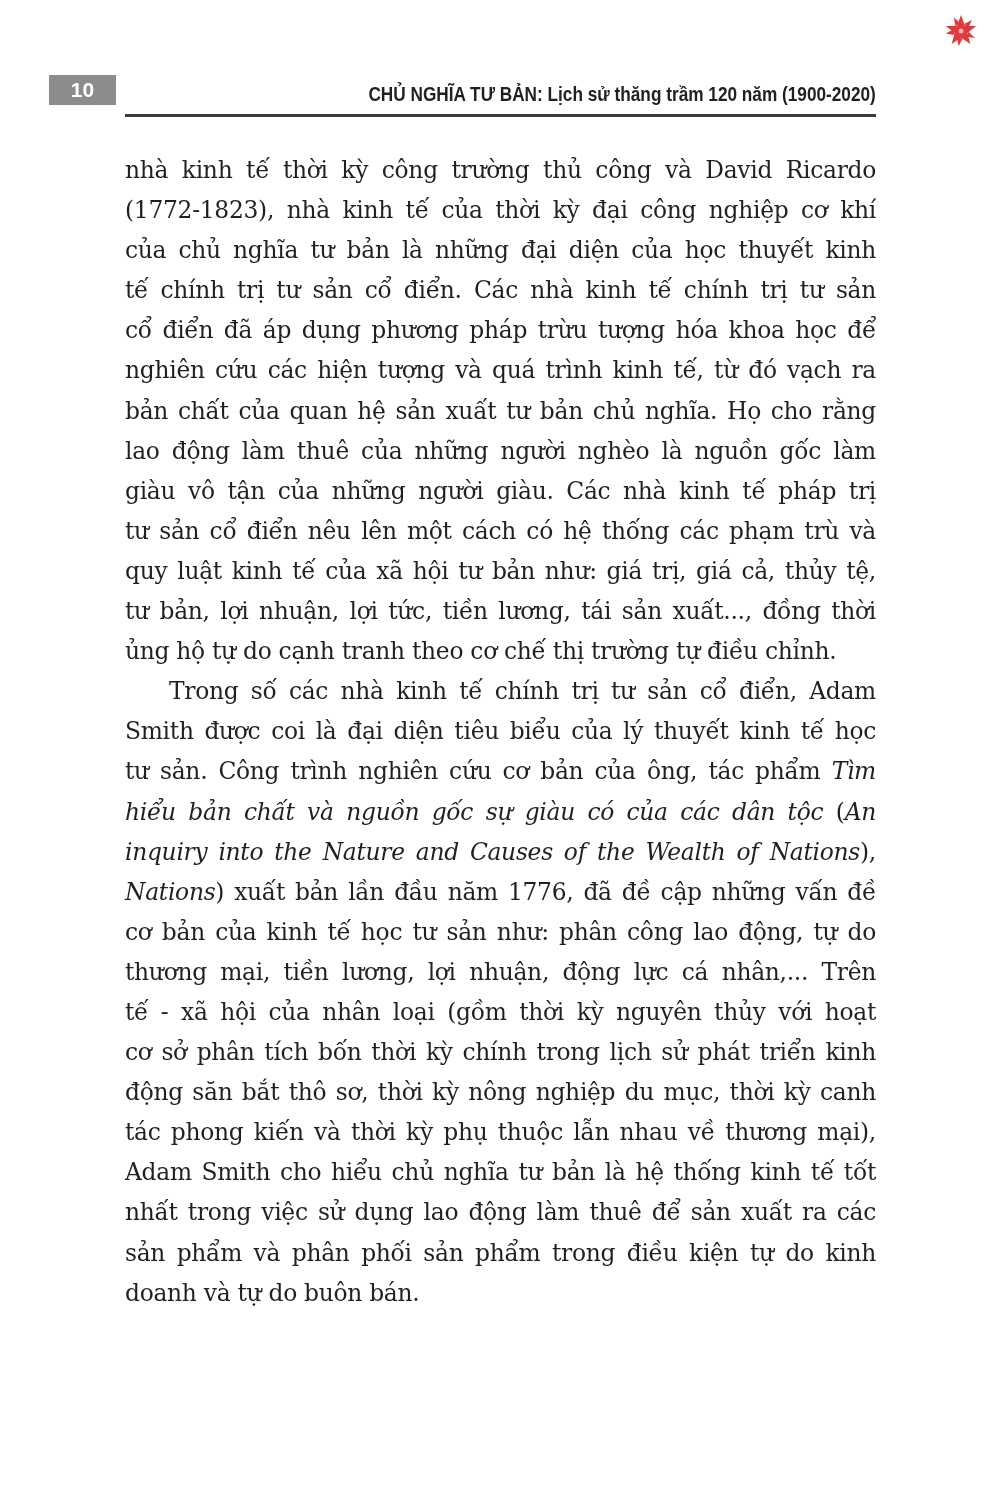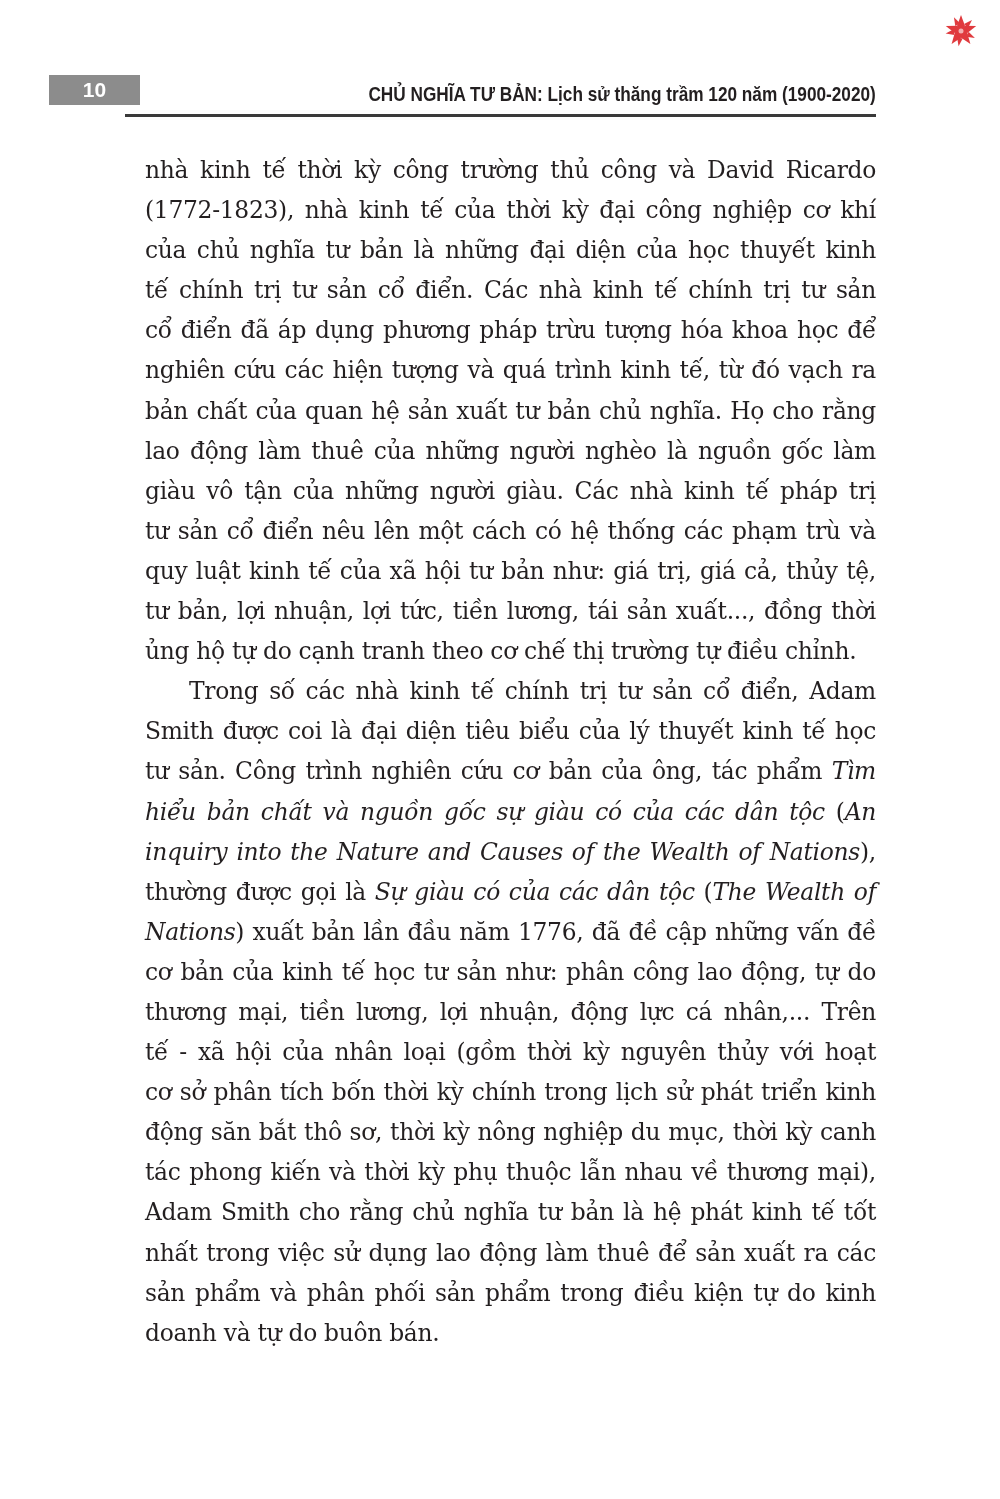--- a/index.html
+++ b/index.html
@@ -18,21 +18,21 @@
       position: absolute;
       left: 944px;
       top: 14px;
       width: 34px;
       height: 34px;
     }
     .page-number-box {
       position: absolute;
       left: 49px;
       top: 75px;
-      width: 91px;
+      width: 67px;
       height: 30px;
       background: #8c8c8c;
       color: #ffffff;
       font-family: "Liberation Sans", sans-serif;
       font-weight: bold;
       font-size: 21px;
       line-height: 30px;
       text-align: center;
     }
     .running-header {
@@ -71,21 +71,20 @@
       margin: 0;
       text-align: justify;
       text-align-last: left;
     }
     .body-text .line {
       display: block;
       text-align: justify;
       text-align-last: justify;
       white-space: nowrap;
       height: 40.1px;
-      margin-left: 20px;
     }
     .body-text .line.last {
       text-align-last: left;
     }
     .body-text .indent {
       padding-left: 44px;
     }
     em {
       font-style: italic;
     }
@@ -130,27 +129,26 @@
         <span class="line"><span>quy luật kinh tế của xã hội tư bản như: giá trị, giá cả, thủy tệ,</span></span>
         <span class="line"><span>tư bản, lợi nhuận, lợi tức, tiền lương, tái sản xuất..., đồng thời</span></span>
         <span class="line last"><span>ủng hộ tự do cạnh tranh theo cơ chế thị trường tự điều chỉnh.</span></span>
       </p>
       <p>
         <span class="line indent"><span>Trong số các nhà kinh tế chính trị tư sản cổ điển, Adam</span></span>
         <span class="line"><span>Smith được coi là đại diện tiêu biểu của lý thuyết kinh tế học</span></span>
         <span class="line"><span>tư sản. Công trình nghiên cứu cơ bản của ông, tác phẩm </span><em>Tìm</em></span>
         <span class="line"><em>hiểu bản chất và nguồn gốc sự giàu có của các dân tộc</em><span> (</span><em>An</em></span>
         <span class="line"><em>inquiry into the Nature and Causes of the Wealth of Nations</em><span>),</span></span>
-        <span class="line"><span>thường được gọi là </span><em>Sự giàu có của các dân tộc</em><span> (</span><em>The Wealth of</em></span>
         <span class="line"><em>Nations</em><span>) xuất bản lần đầu năm 1776, đã đề cập những vấn đề</span></span>
         <span class="line"><span>cơ bản của kinh tế học tư sản như: phân công lao động, tự do</span></span>
         <span class="line"><span>thương mại, tiền lương, lợi nhuận, động lực cá nhân,... Trên</span></span>
         <span class="line"><span>tế - xã hội của nhân loại (gồm thời kỳ nguyên thủy với hoạt</span></span>
         <span class="line"><span>cơ sở phân tích bốn thời kỳ chính trong lịch sử phát triển kinh</span></span>
         <span class="line"><span>động săn bắt thô sơ, thời kỳ nông nghiệp du mục, thời kỳ canh</span></span>
         <span class="line"><span>tác phong kiến và thời kỳ phụ thuộc lẫn nhau về thương mại),</span></span>
-        <span class="line"><span>Adam Smith cho rằng chủ nghĩa tư bản là hệ phát kinh tế tốt</span></span>
+        <span class="line"><span>Adam Smith cho hiểu chủ nghĩa tư bản là hệ thống kinh tế tốt</span></span>
         <span class="line"><span>nhất trong việc sử dụng lao động làm thuê để sản xuất ra các</span></span>
         <span class="line"><span>sản phẩm và phân phối sản phẩm trong điều kiện tự do kinh</span></span>
         <span class="line last"><span>doanh và tự do buôn bán.</span></span>
       </p>
     </div>
 </div>
 
 </body></html>

